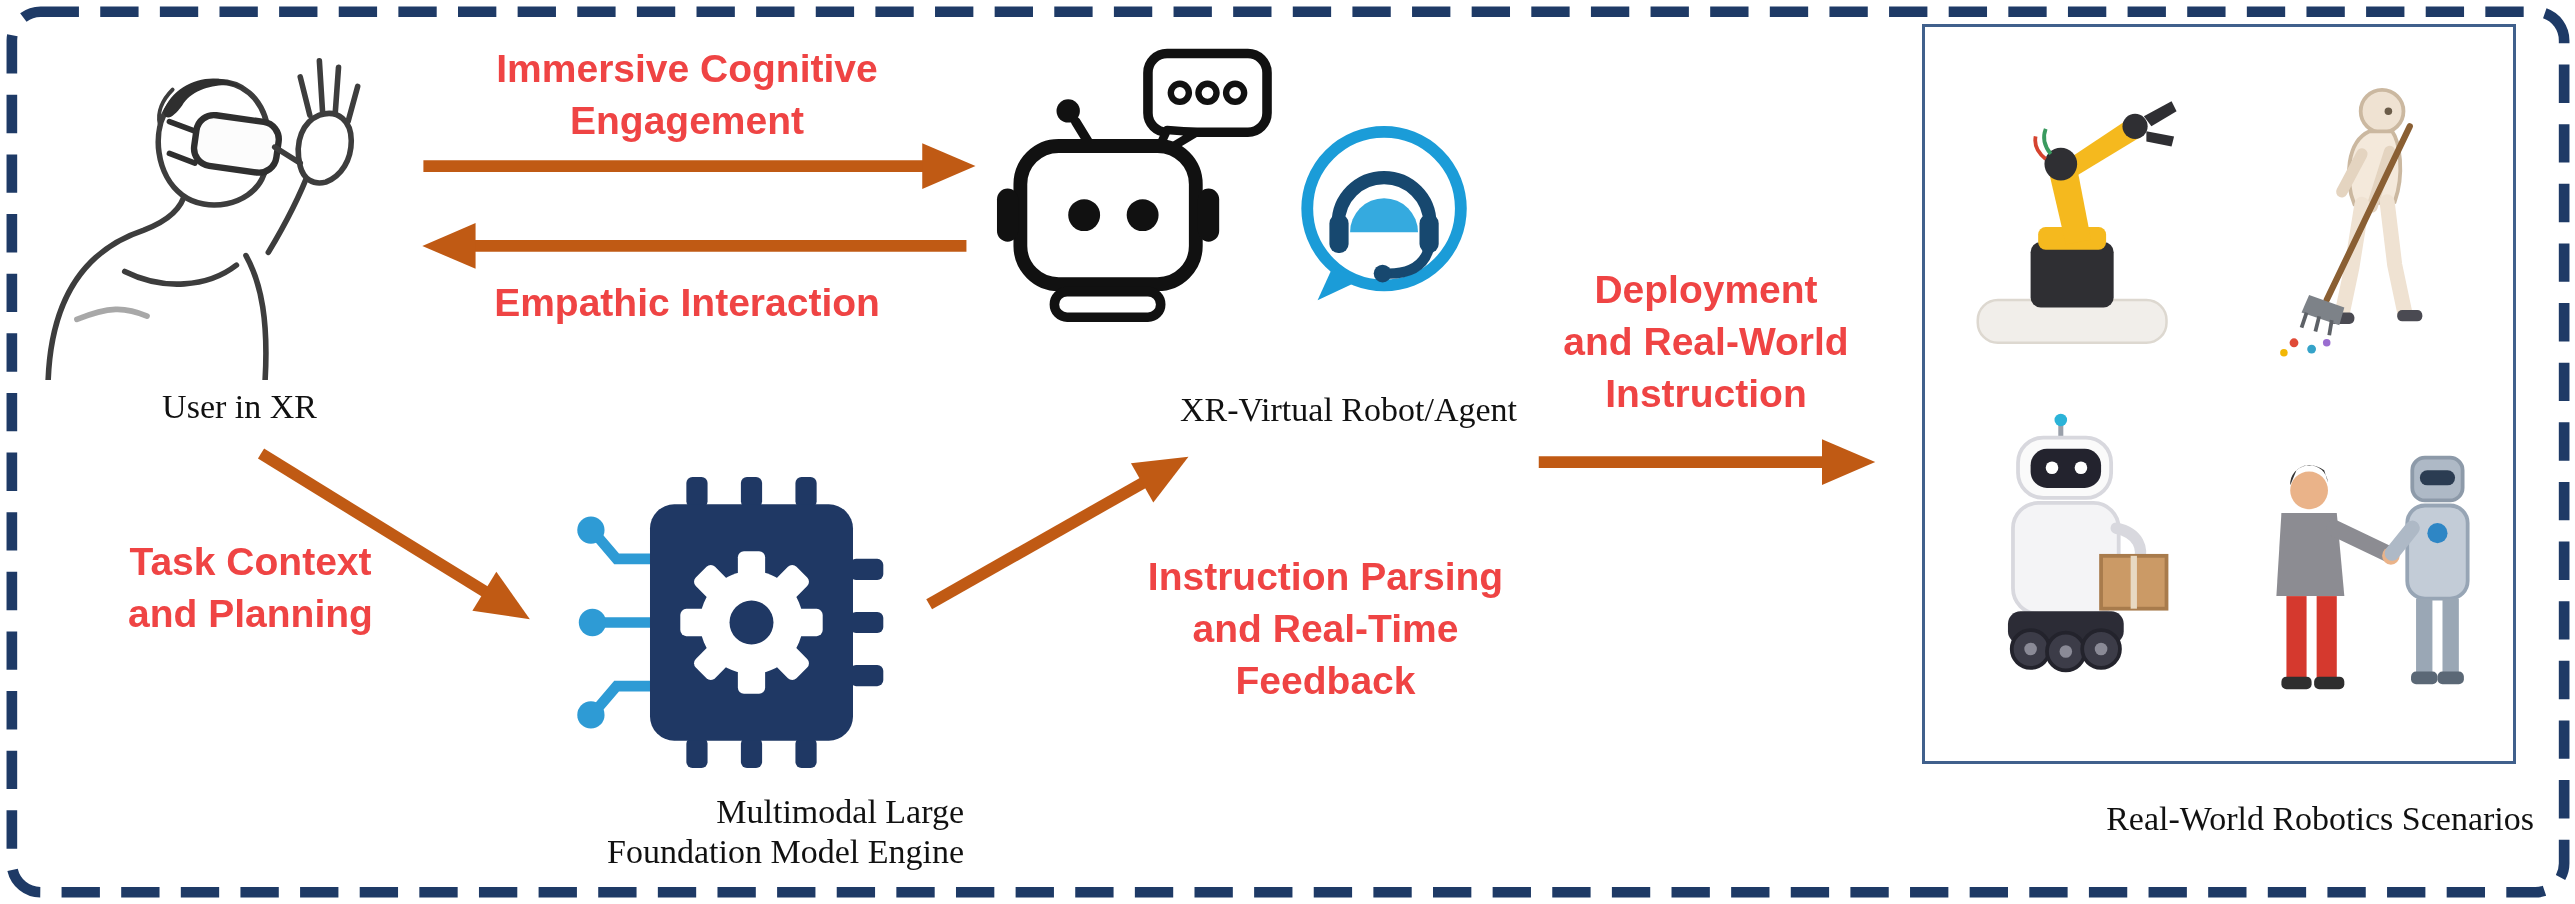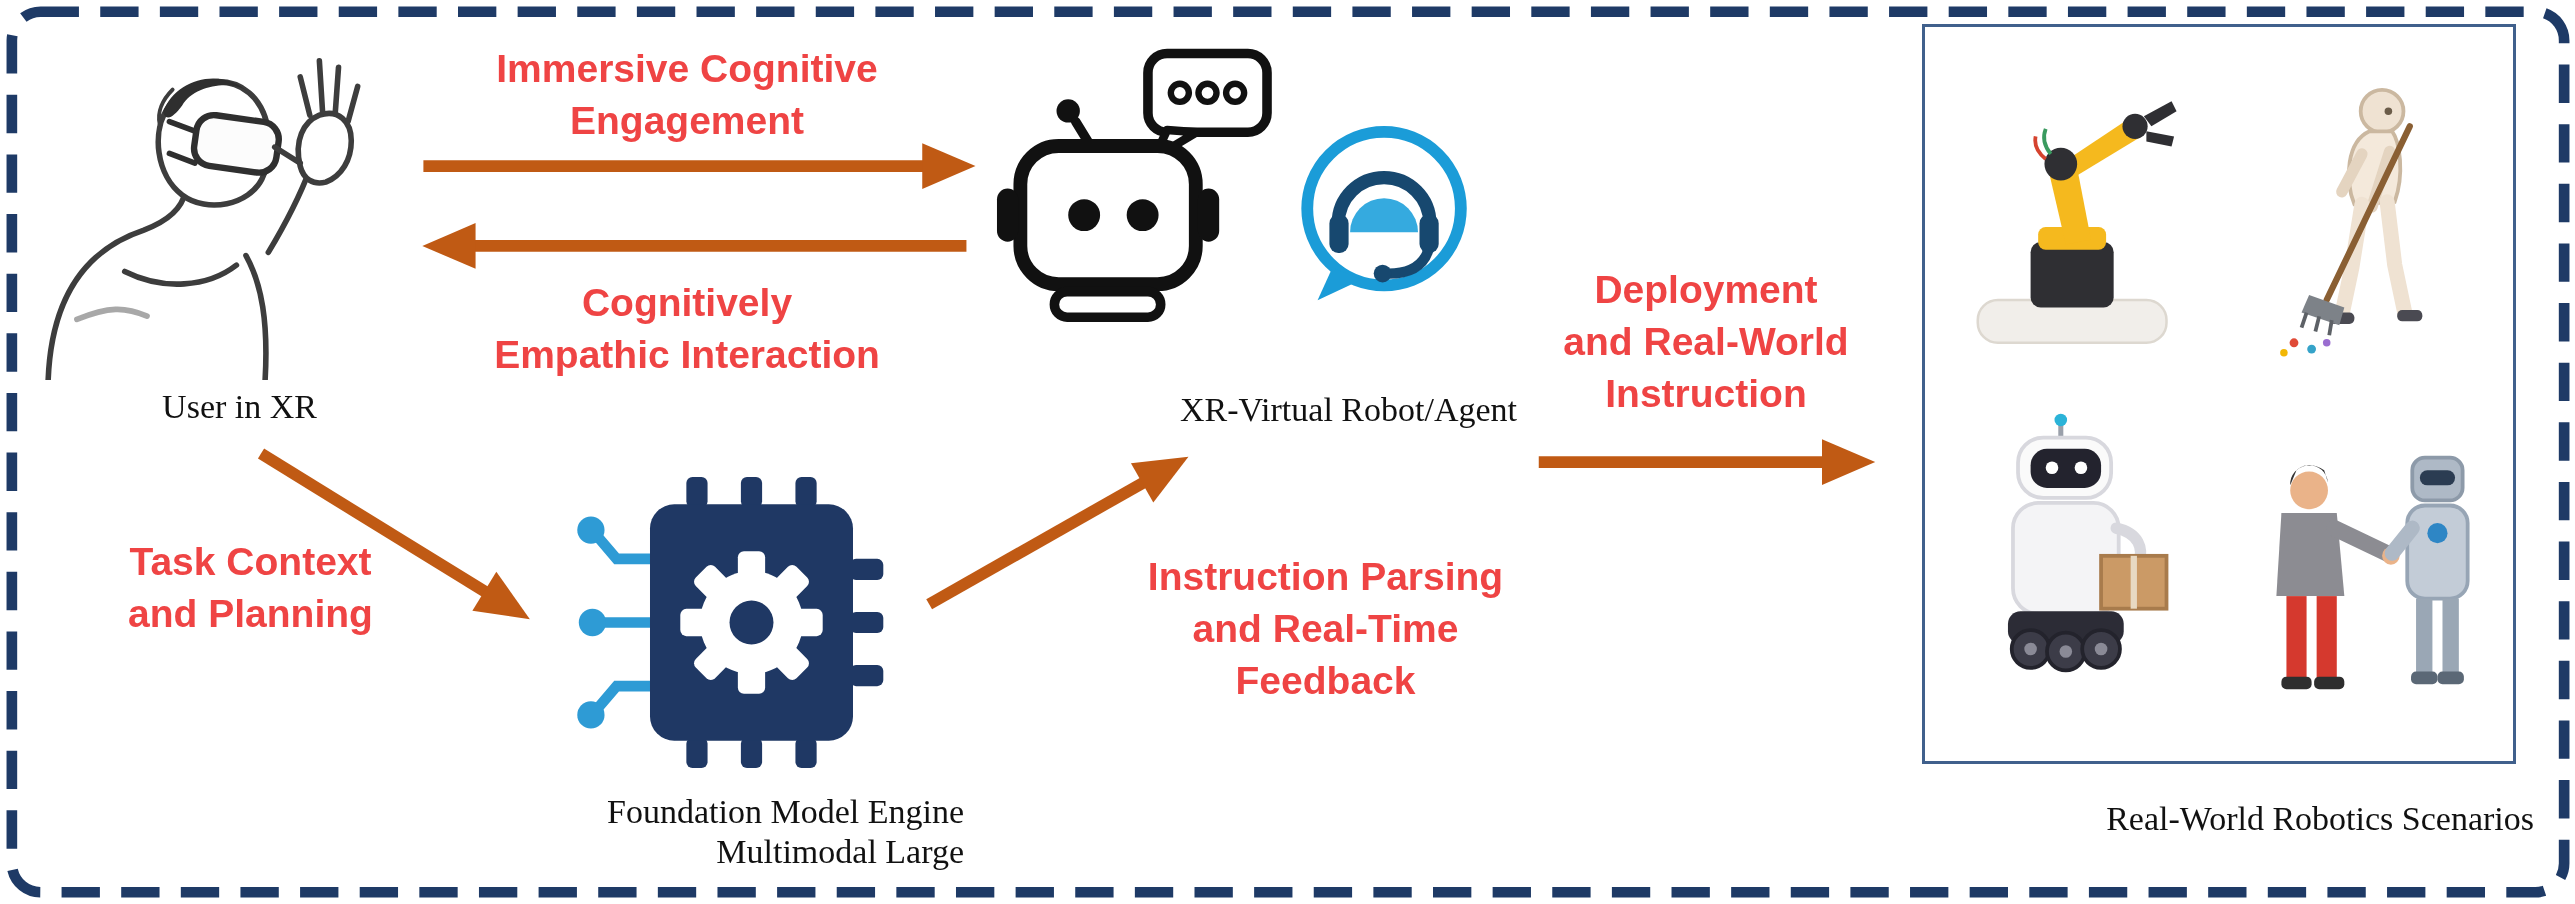--- a/index.html
+++ b/index.html
@@ -41,21 +41,20 @@
     </g>
   </svg>
   <div class="node-label" style="left:40px;top:386px;width:277px">User in XR</div>
 
   <div class="edge-label" style="left:421px;top:43px;width:532px">
     <div>Immersive Cognitive</div>
     <div>Engagement</div>
   </div>
 
   <div class="edge-label" style="left:421px;top:277px;width:532px">
-    <div>Cognitively</div>
     <div>Empathic Interaction</div>
   </div>
 
   <div class="edge-label" style="left:48px;top:536px;width:405px">
     <div>Task Context</div>
     <div>and Planning</div>
   </div>
 
   <div class="edge-label" style="left:1102px;top:551px;width:447px">
     <div>Instruction Parsing</div>
@@ -130,22 +129,22 @@
       <rect x="-9" y="-47" width="18" height="20" rx="4" transform="rotate(135)"></rect>
       <rect x="-9" y="-47" width="18" height="20" rx="4" transform="rotate(180)"></rect>
       <rect x="-9" y="-47" width="18" height="20" rx="4" transform="rotate(225)"></rect>
       <rect x="-9" y="-47" width="18" height="20" rx="4" transform="rotate(270)"></rect>
       <rect x="-9" y="-47" width="18" height="20" rx="4" transform="rotate(315)"></rect>
       <circle r="34"></circle>
       <circle r="14.5" fill="#1f3864"></circle>
     </g>
   </svg>
   <div class="node-label" style="left:538px;top:792px;width:426px;line-height:40px">
+    <div>Multimodal Large</div>
     <div>Foundation Model Engine</div>
-    <div>Multimodal Large</div>
   </div>
 
   <div class="panel">
     <svg viewBox="0 0 220 260">
       <rect x="30" y="196" width="150" height="34" rx="16" fill="#f1eeea" stroke="#ddd8d0" stroke-width="2"></rect>
       <rect x="72" y="150" width="66" height="52" rx="8" fill="#2f2f33"></rect>
       <rect x="78" y="138" width="54" height="18" rx="6" fill="#f5b91e"></rect>
       <path d="M100,152 L86,92 L108,86 L120,148 Z" fill="#f5b91e"></path>
       <path d="M96,88 L150,52 L160,66 L104,100 Z" fill="#f5b91e"></path>
       <circle cx="96" cy="88" r="13" fill="#2f2f33"></circle>

